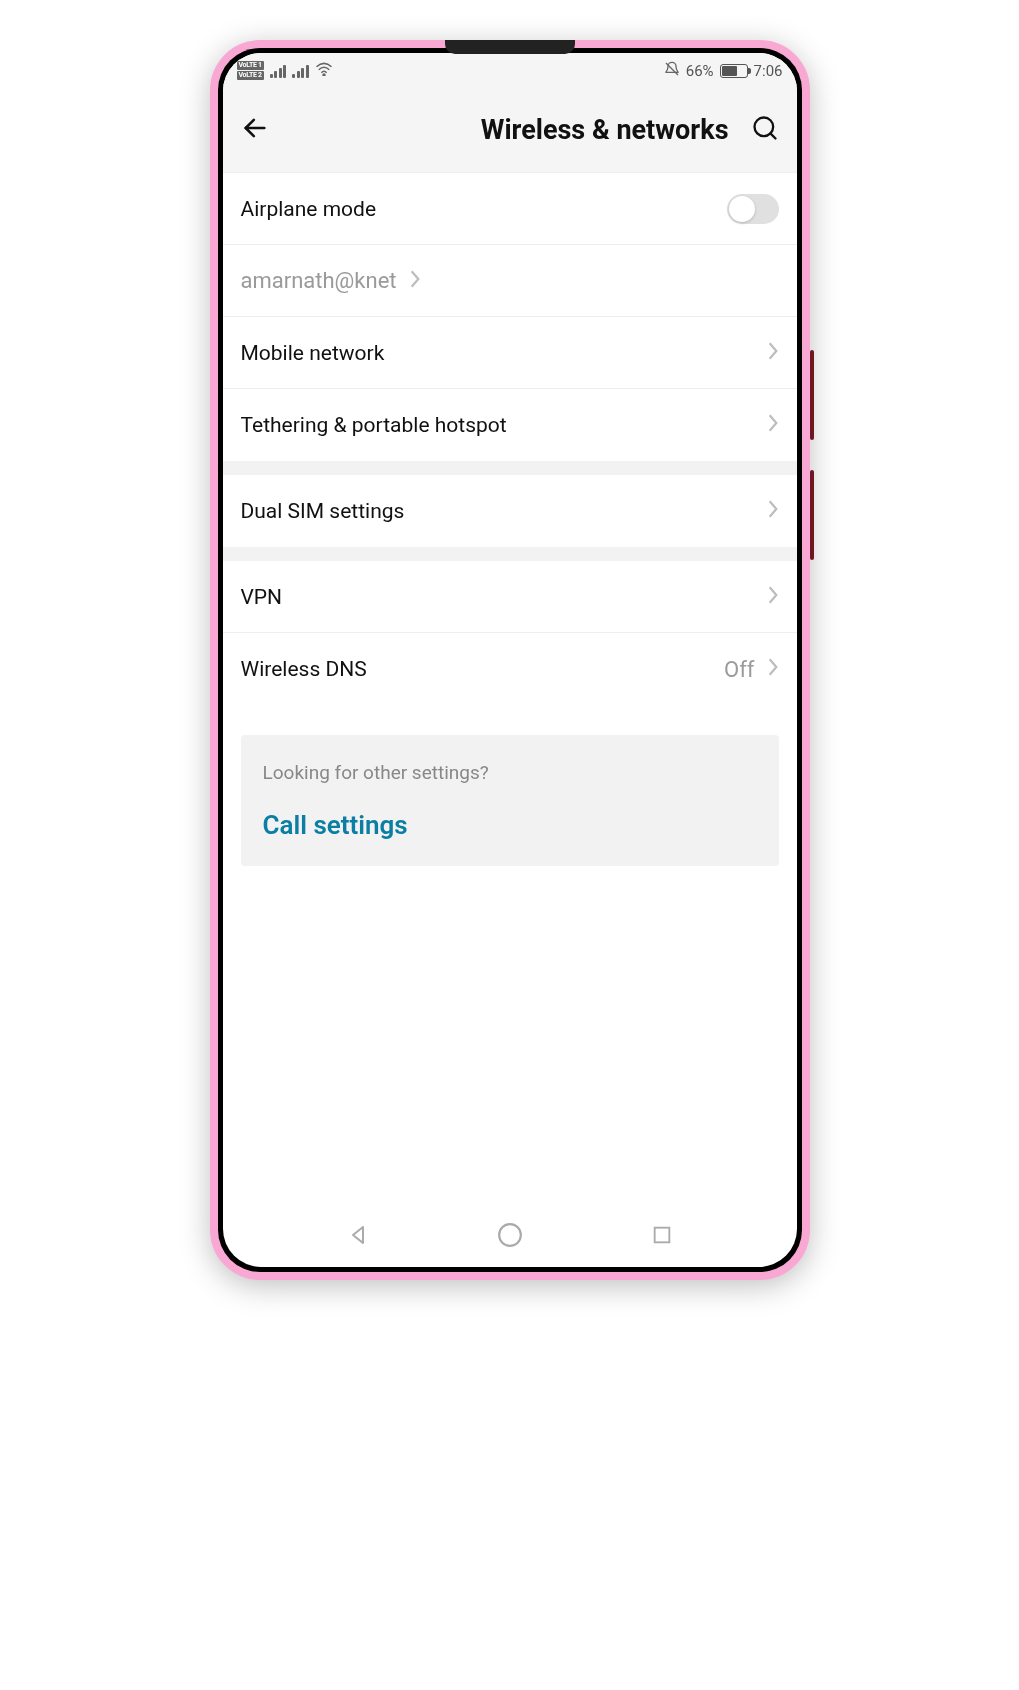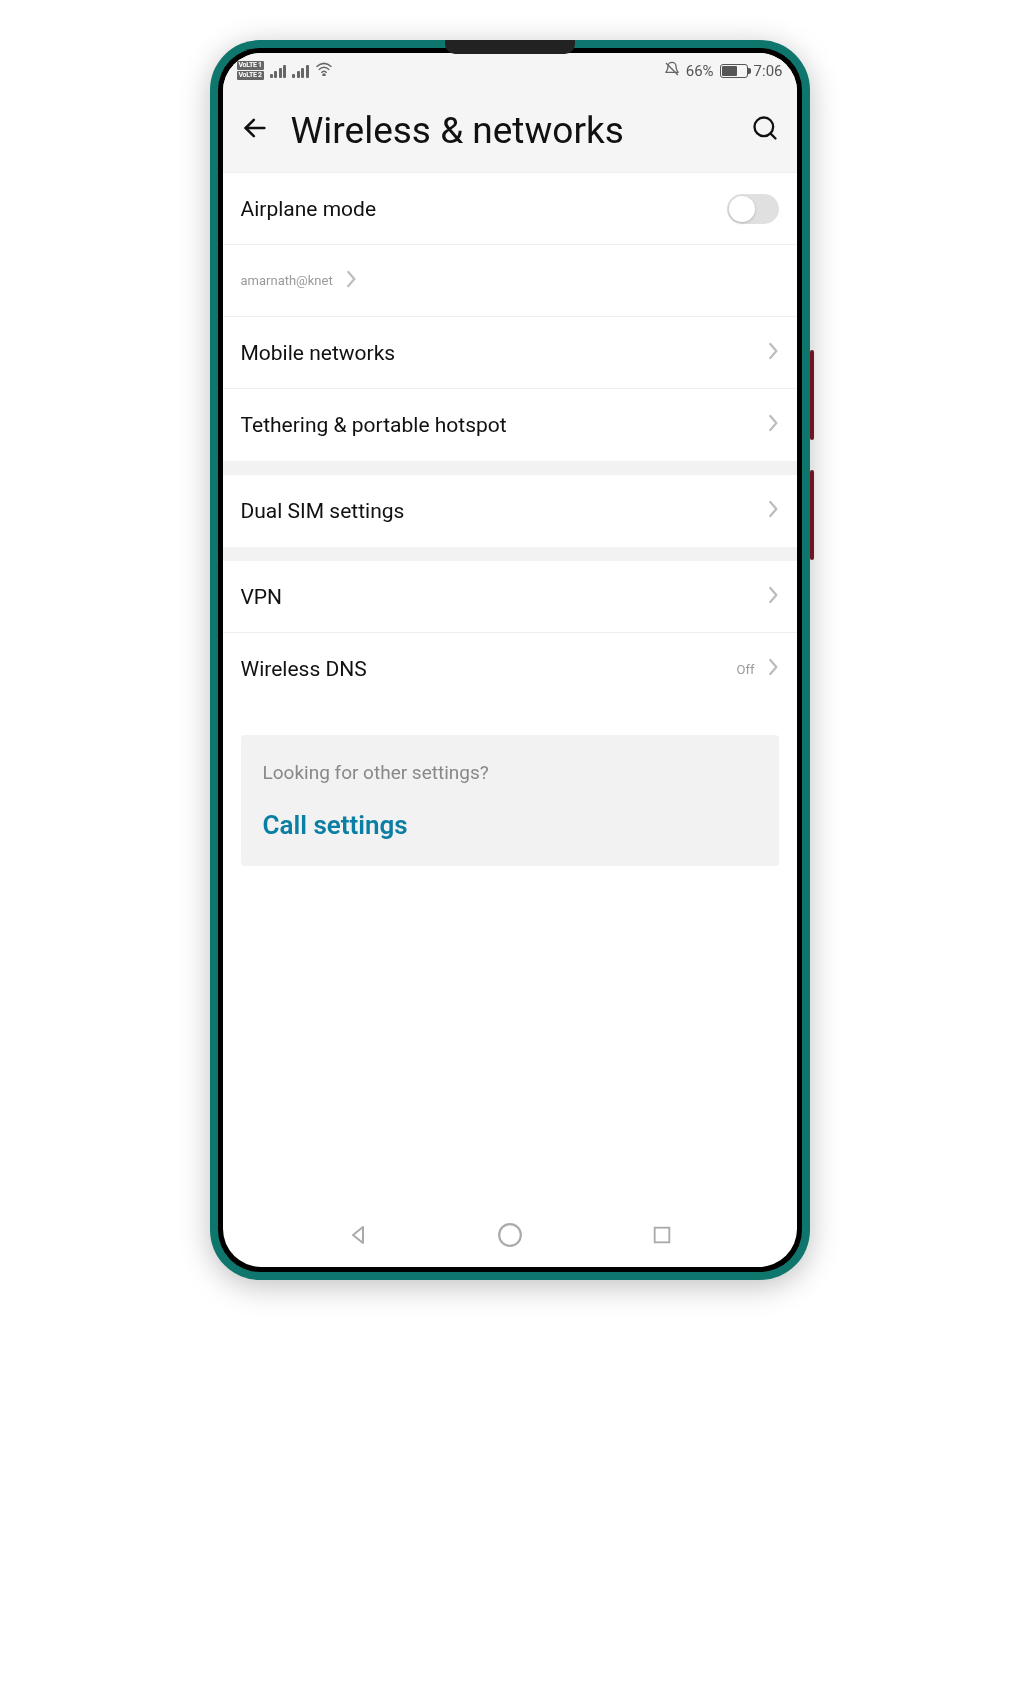--- a/index.html
+++ b/index.html
@@ -1,21 +1,21 @@
 <!DOCTYPE html>
 <html><head>
   <meta charset="utf-8">
   <style>
     * { margin: 0; padding: 0; box-sizing: border-box; font-family: -apple-system, BlinkMacSystemFont, 'Segoe UI', Roboto, Arial, sans-serif; }
     body { background: #ffffff; display: flex; justify-content: center; align-items: flex-start; padding: 40px 0; }
 
     .phone-frame {
       width: 600px;
       height: 1240px;
-      background: #0f766e;
+      background: #f9a8d4;
       border-radius: 50px;
       padding: 8px;
       box-shadow: 0 6px 30px rgba(0,0,0,0.25);
       position: relative;
     }
     .phone-inner {
       width: 100%;
       height: 100%;
       background: #000;
       border-radius: 42px;
@@ -100,42 +100,43 @@
     .title-bar {
       height: 85px;
       background: #f5f5f5;
       display: flex;
       align-items: center;
       padding: 0 18px;
       gap: 22px;
       border-bottom: 1px solid #eee;
     }
     .title-bar .title {
-      font-size: 37px;
-      font-weight: 400;
+      font-size: 27px;
+      font-weight: 700;
       color: #111;
       flex: 1;
+      text-align: right;
     }
 
     
     .content { flex: 1; background: #fff; overflow-y: auto; }
     .group { background: #fff; }
     .divider-block { height: 14px; background: #f2f2f2; }
 
     .row {
       min-height: 72px;
       display: flex;
       align-items: center;
       padding: 0 18px;
       border-bottom: 1px solid #eee;
       gap: 12px;
     }
     .row:last-child { border-bottom: none; }
     .row .label { font-size: 21px; color: #111; flex: 1; }
-    .row .value { font-size: 13px; color: #9a9a9a; }
+    .row .value { font-size: 22px; color: #9a9a9a; }
     .row .chevron { flex-shrink: 0; }
 
     
     .toggle {
       width: 52px;
       height: 30px;
       background: #e0e0e0;
       border-radius: 15px;
       position: relative;
       flex-shrink: 0;
@@ -250,21 +251,21 @@
           </div>
           <div class="row">
             <div class="value">amarnath@knet</div>
             <span class="chevron">
               <svg width="12" height="20" viewBox="0 0 10 18" fill="none" stroke="#bdbdbd" stroke-width="2">
                   <polyline points="2 2 8 9 2 16"></polyline>
                 </svg>
             </span>
           </div>
           <div class="row">
-            <div class="label">Mobile networks</div>
+            <div class="label">Mobile network</div>
             <span class="chevron">
               <svg width="12" height="20" viewBox="0 0 10 18" fill="none" stroke="#bdbdbd" stroke-width="2">
                   <polyline points="2 2 8 9 2 16"></polyline>
                 </svg>
             </span>
           </div>
           <div class="row">
             <div class="label">Tethering &amp; portable hotspot</div>
             <span class="chevron">
               <svg width="12" height="20" viewBox="0 0 10 18" fill="none" stroke="#bdbdbd" stroke-width="2">

